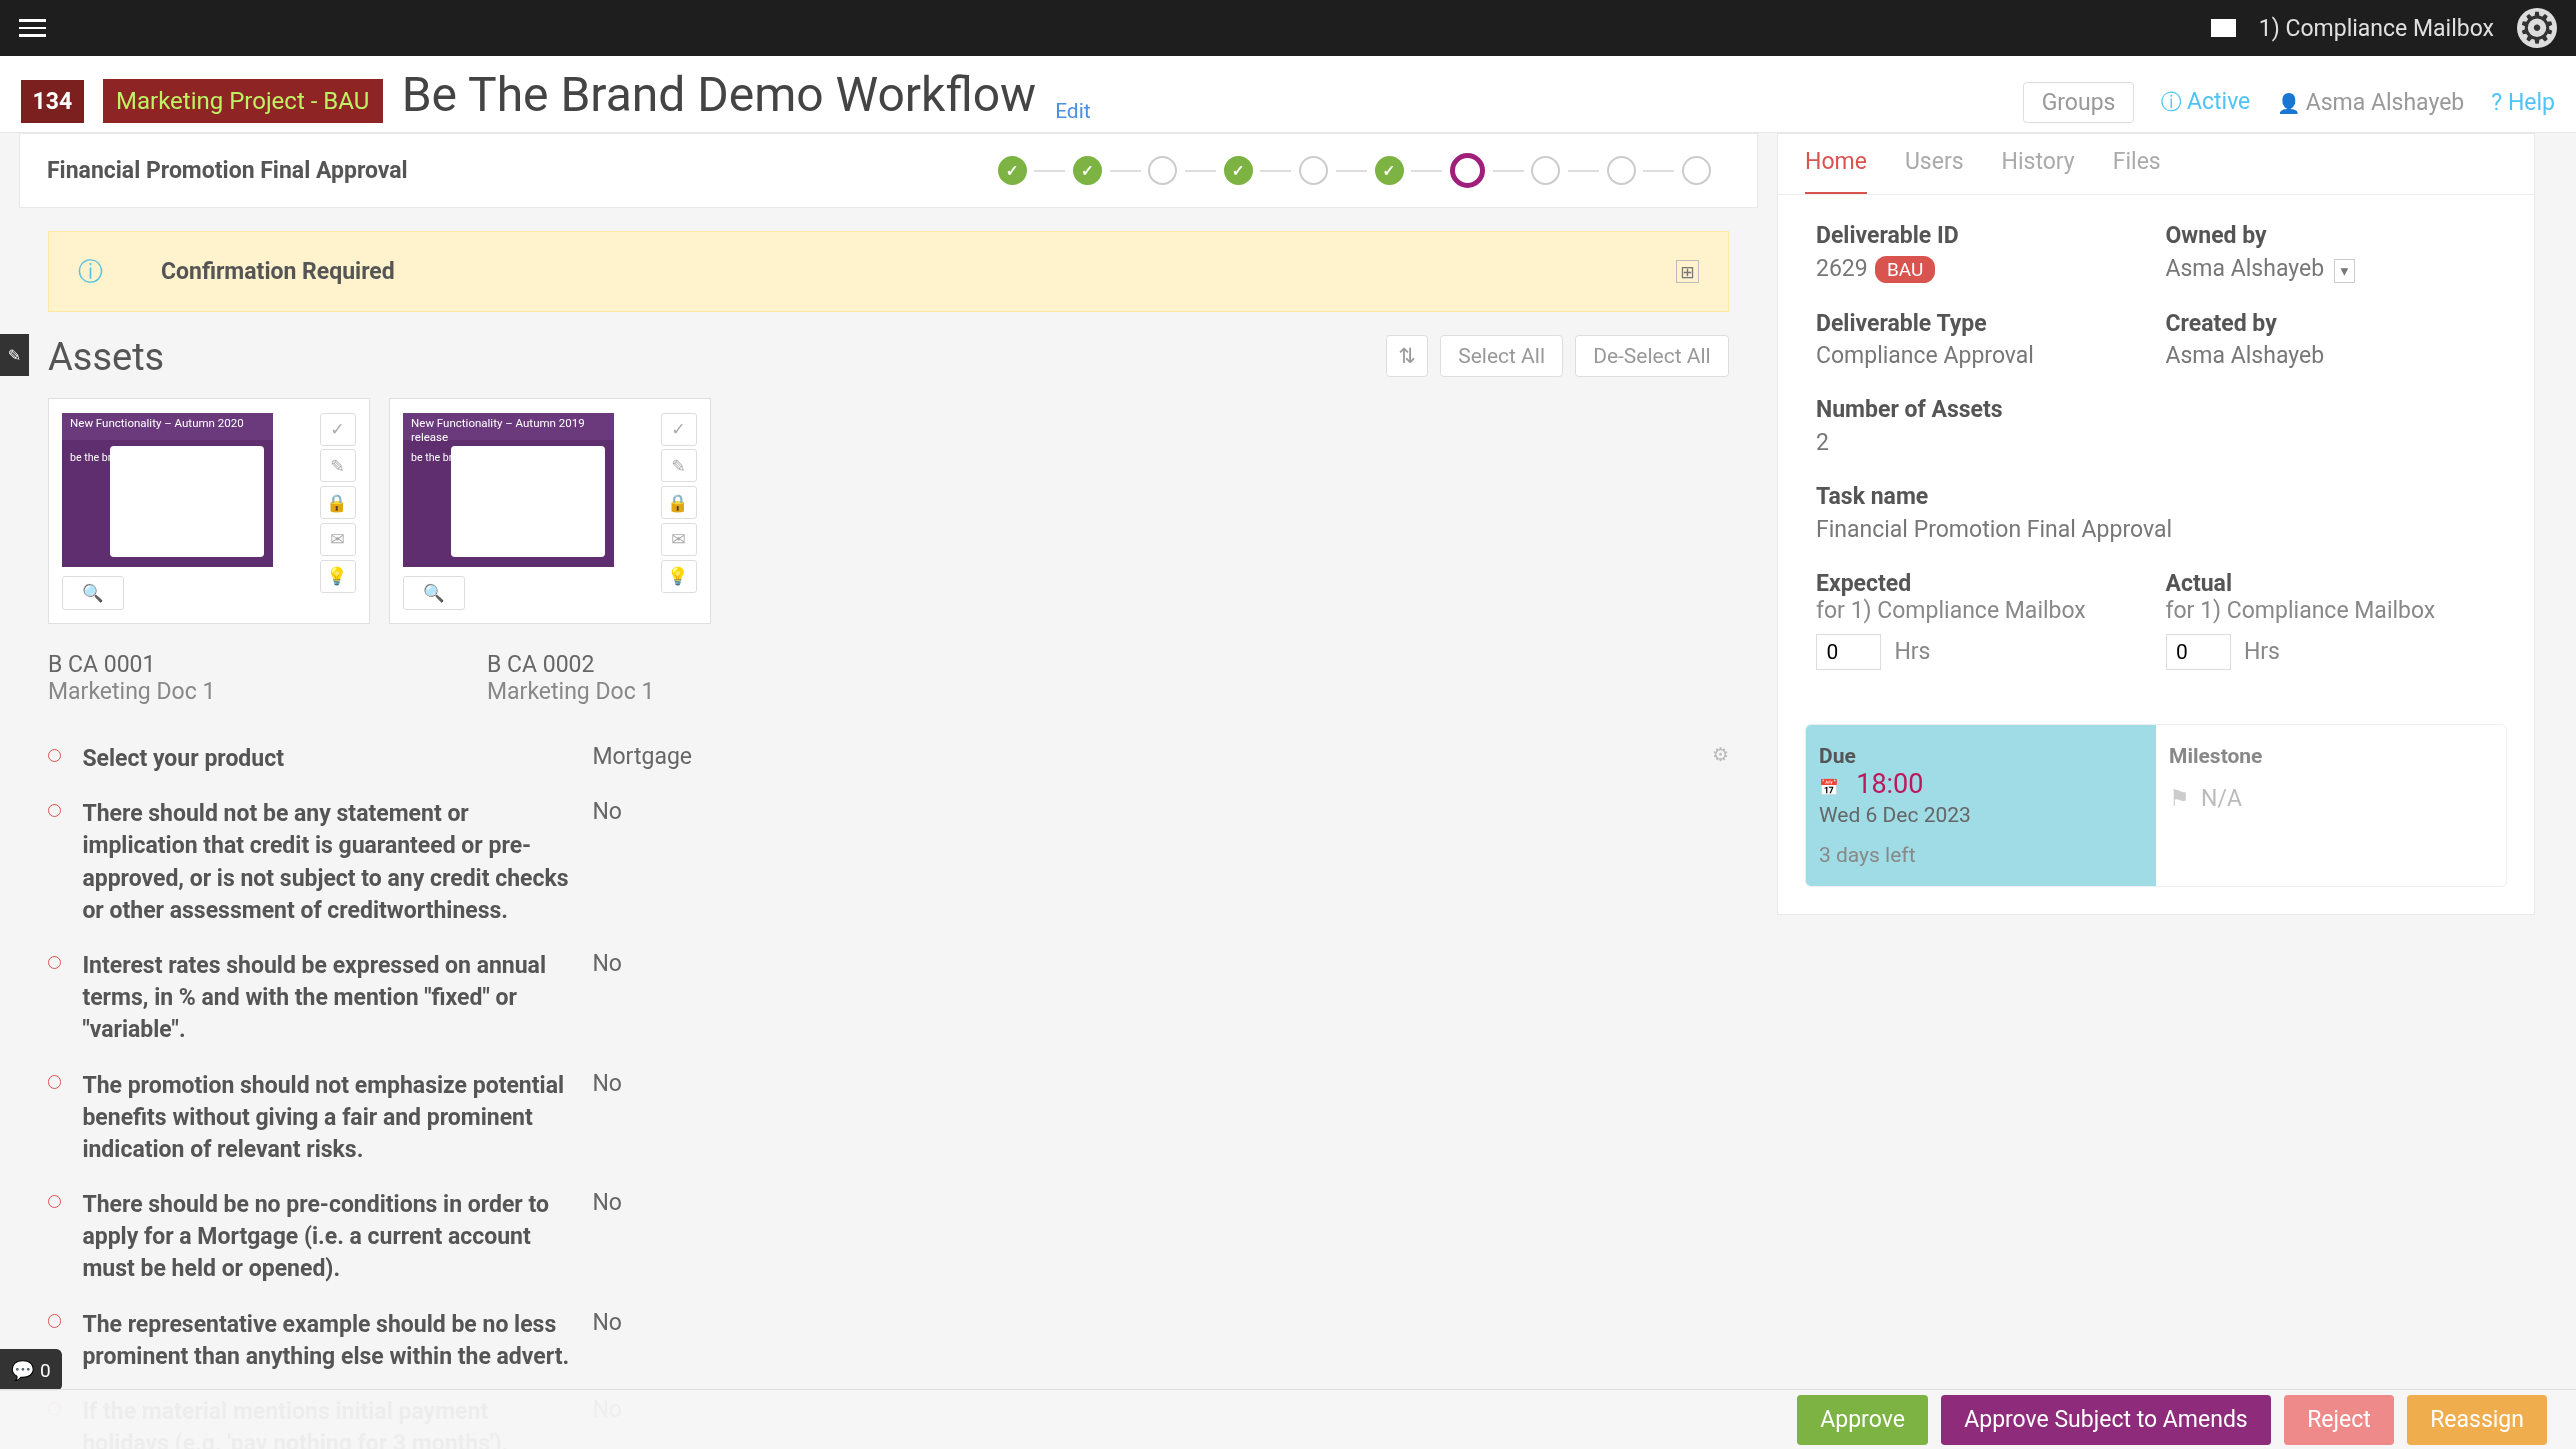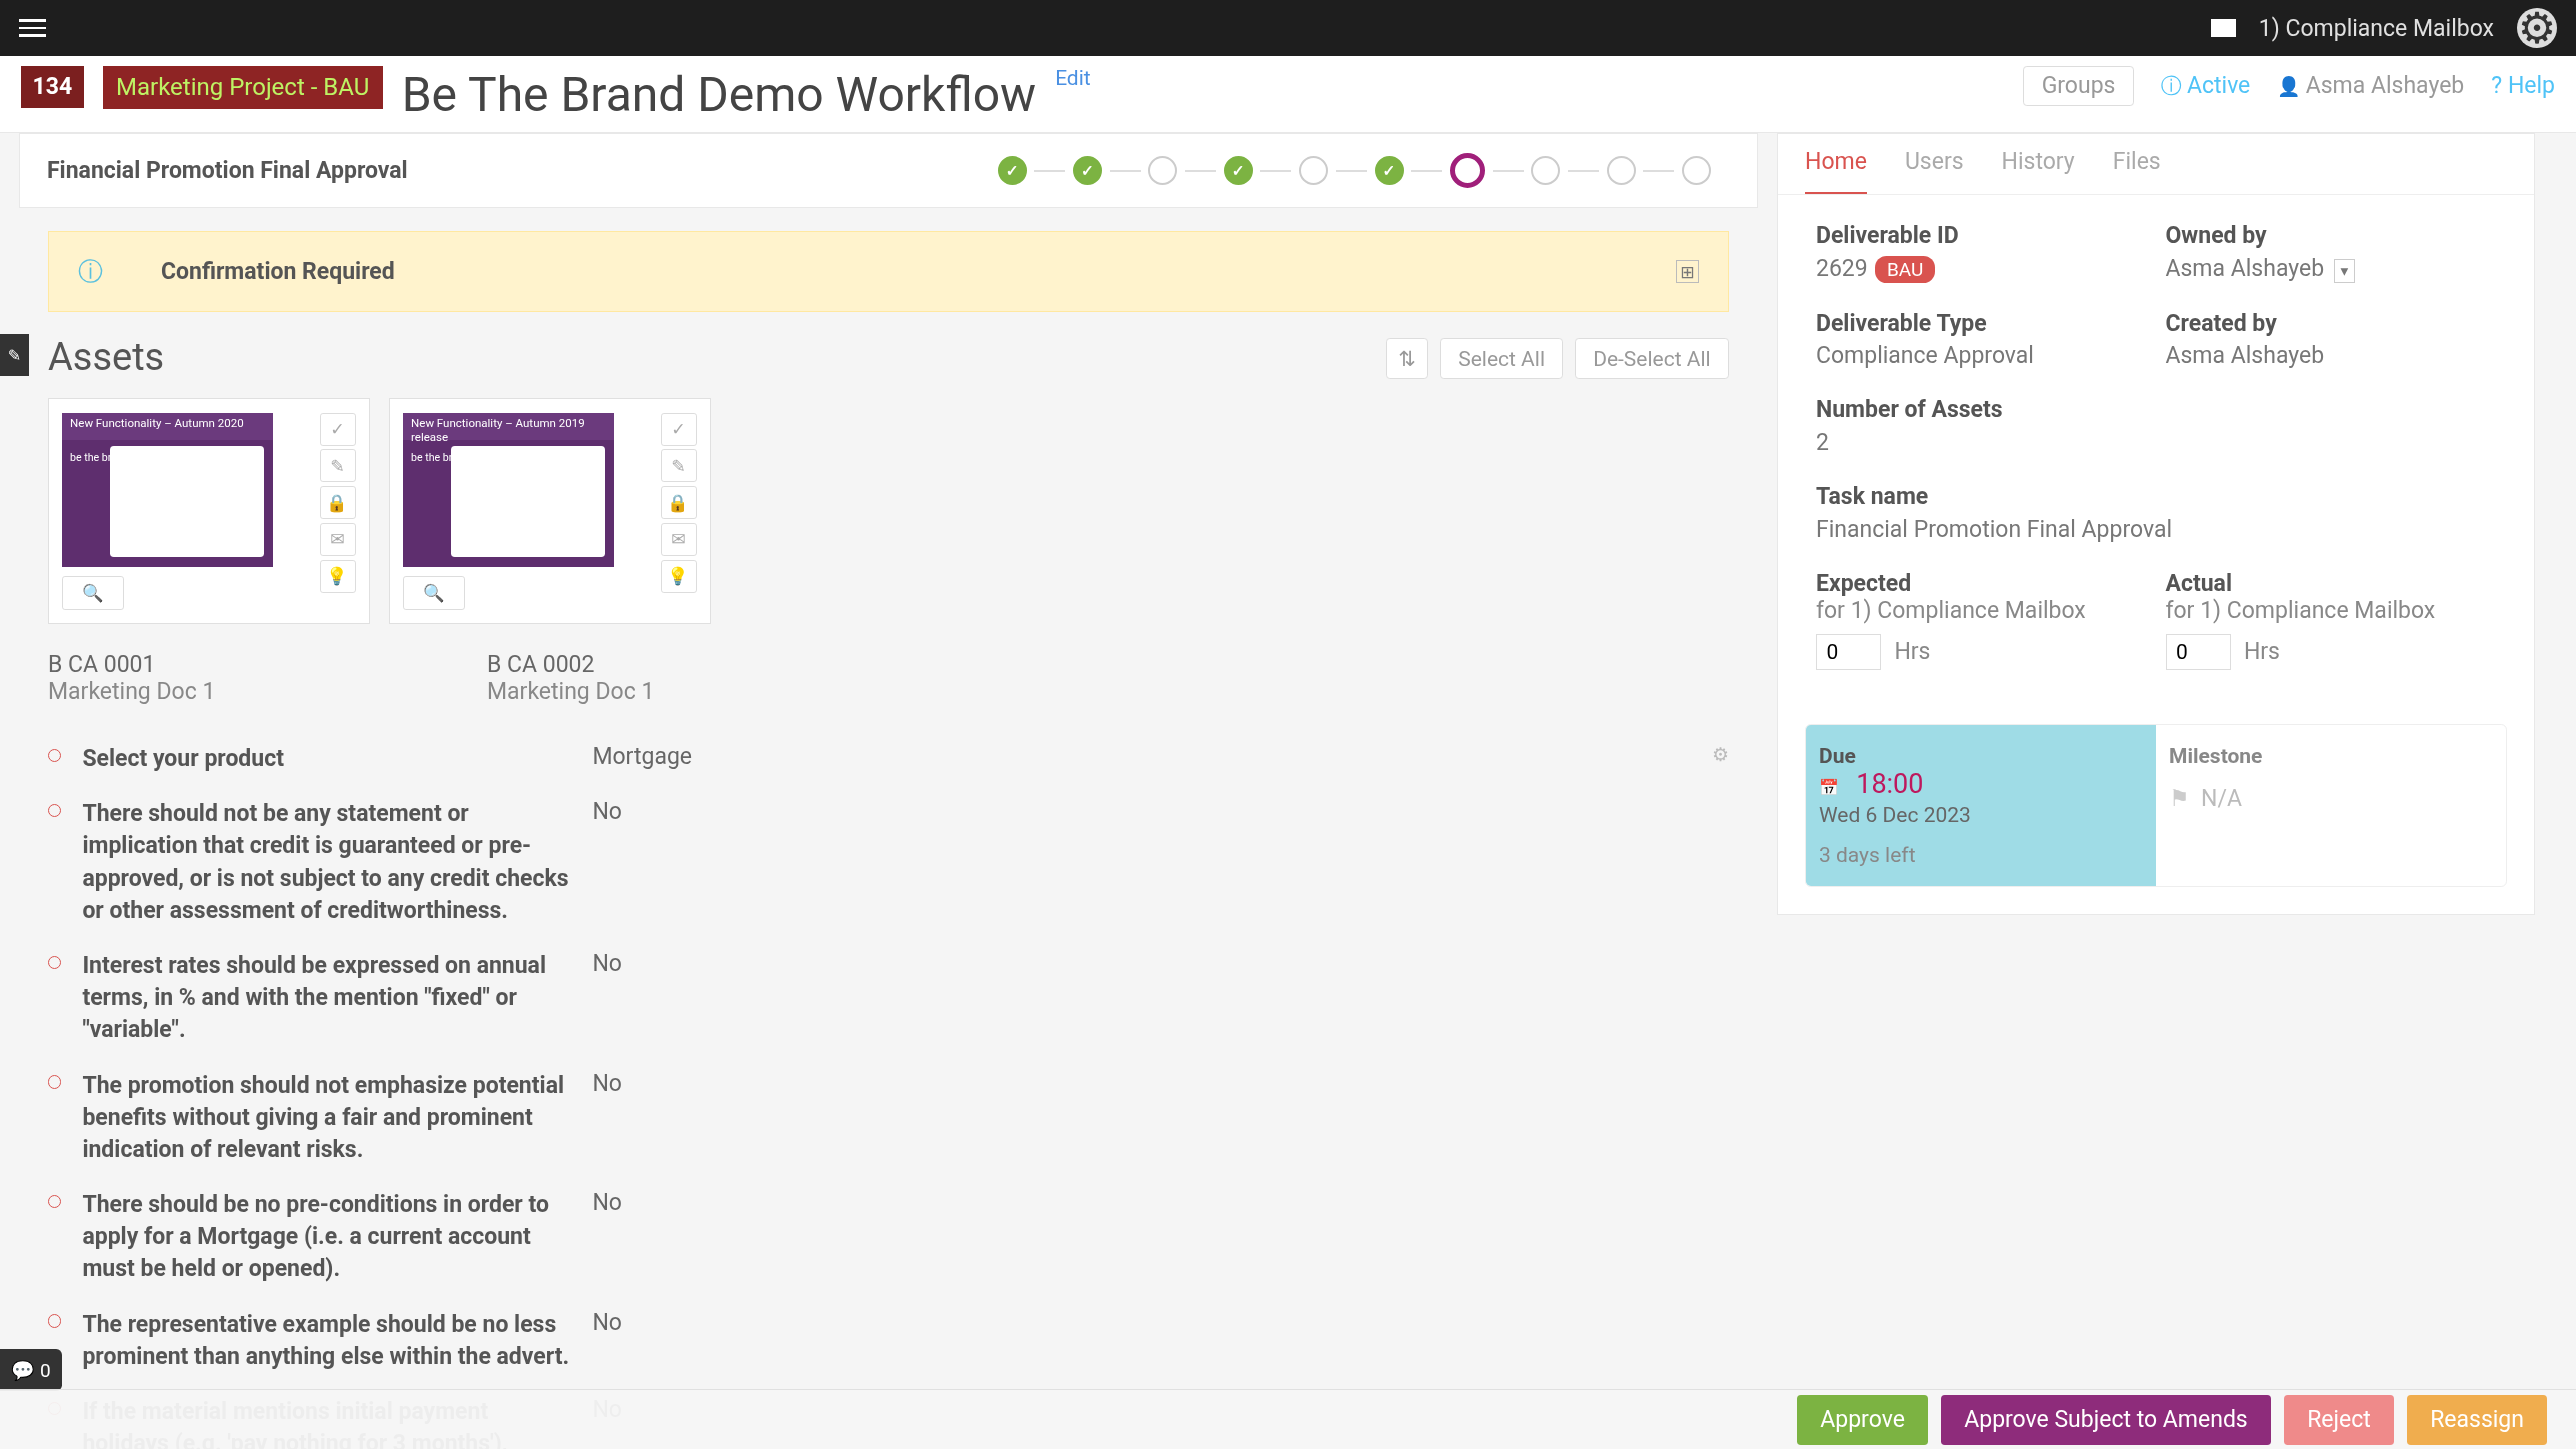--- a/index.html
+++ b/index.html
@@ -6,21 +6,21 @@
 body{background:#f5f5f5;width:2576px;height:1449px;overflow:hidden;position:relative}
 .topbar{background:#1e1e1e;height:56px;color:#fff;display:flex;align-items:center;padding:0 19px;justify-content:space-between}
 .topbar-left{display:flex;align-items:center;gap:13.4px}
 .hamburger{display:flex;flex-direction:column;gap:4.8px;cursor:pointer}
 .hamburger div{width:27px;height:2.9px;background:#fff}
 .topbar-right{display:flex;align-items:center;gap:23px;color:#e0e0e0;font-size:23px}
 .flag{width:25px;height:17.3px;background:#fff;position:relative;overflow:hidden;display:inline-block}
 .flag::before,.flag::after{content:"";position:absolute}
 .gear-icon{width:40px;height:40px;background:#ddd;border-radius:50%;position:relative}
 .gear-icon::before{content:"⚙";position:absolute;top:50%;left:50%;transform:translate(-50%,-50%);font-size:43px;color:#333}
-.header-row{background:#fff;padding:9.6px 21px;display:flex;align-items:flex-start;gap:19px;border-bottom:1px solid #e8e8e8;min-height:60px}
+.header-row{background:#fff;padding:9.6px 21px;display:flex;align-items:flex-end;gap:19px;border-bottom:1px solid #e8e8e8;min-height:60px}
 .id-badge{background:#7b1f1f;color:#fff;padding:7.7px 11.5px;font-weight:bold;font-size:23px}
 .proj-badge{background:#8e2424;color:#bef264;padding:7.7px 13.4px;font-size:24px}
 .wf-title{font-size:48px;color:#444;flex-grow:0;font-weight:400}
 .edit-link{color:#4a90e2;font-size:21px}
 .header-right{margin-left:auto;display:flex;align-items:center;gap:27px;color:#777;font-size:23px}
 .groups-btn{border:1px solid #ddd;padding:5.8px 17.3px;border-radius:3.8px;color:#999}
 .status-active{color:#4fc3f7}
 .status-active::before{content:"ⓘ ";font-size:21px}
 .user-meta{color:#999}
 .user-meta::before{content:"👤 ";font-size:19px;color:#bbb}
@@ -35,21 +35,21 @@
 .stage-label{font-size:23px;color:#555;font-weight:bold}
 .stage-circles{margin-left:auto;display:flex;align-items:center;gap:7.7px;margin-right:19px}
 .circle{width:29px;height:29px;border-radius:50%;border:2.9px solid #ccc;display:flex;align-items:center;justify-content:center;font-size:15.4px;color:#fff}
 .circle.done{background:#7cb342;border-color:#7cb342}
 .circle.done::after{content:"✓";font-weight:bold}
 .circle.current{border:5.8px solid #a01f7a;width:35px;height:35px}
 .line{width:31px;height:1.9px;background:#ddd}
 .alert-box{background:#fff3cd;border:1px solid #ffe8a1;padding:23px 29px;margin:23px 29px;display:flex;align-items:center;gap:58px;color:#555;font-size:23px}
 .alert-box .info-ic{color:#5bc0de;font-size:25px}
 .alert-expand{margin-left:auto;border:1px solid #bbb;width:23px;height:23px;display:flex;align-items:center;justify-content:center;font-size:17.3px;color:#777}
-.assets-head{display:flex;align-items:flex-end;padding:0 29px;}
+.assets-head{display:flex;align-items:flex-start;padding:0 29px;}
 .assets-head h2{font-size:38px;color:#555;font-weight:400}
 .assets-head .btns{margin-left:auto;display:flex;gap:11.5px}
 .sm-btn{border:1px solid #ddd;background:#fff;padding:7.7px 17.3px;color:#999;font-size:21px;border-radius:3.8px}
 .sm-btn.icon-only{padding:7.7px 11.5px}
 .asset-cards{display:flex;gap:19px;padding:19px 29px}
 .asset-card{width:322px;border:1px solid #e0e0e0;background:#fff;padding:13.4px;position:relative}
 .asset-thumb{width:211px;height:154px;background:#5e2e6e;position:relative;overflow:hidden}
 .asset-thumb .strip{position:absolute;top:0;left:0;right:0;height:27px;background:#6b3a7d;color:#fff;font-size:11.5px;padding:3.8px 7.7px}
 .asset-thumb .panel{position:absolute;top:33px;left:48px;right:9.6px;bottom:9.6px;background:#fff;border-radius:3.8px}
 .asset-actions{position:absolute;right:13.4px;top:13.4px;display:flex;flex-direction:column;gap:3.8px}

